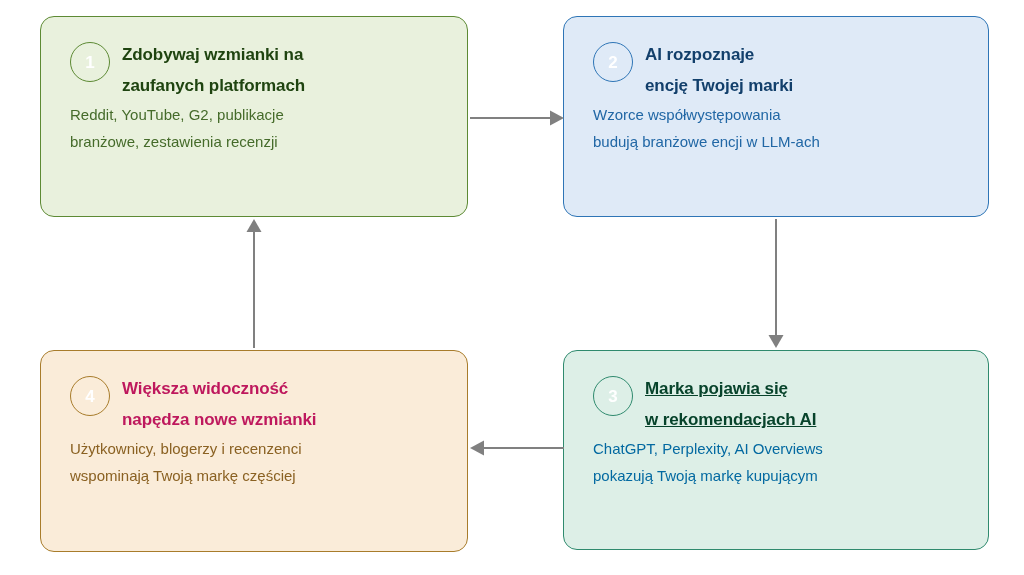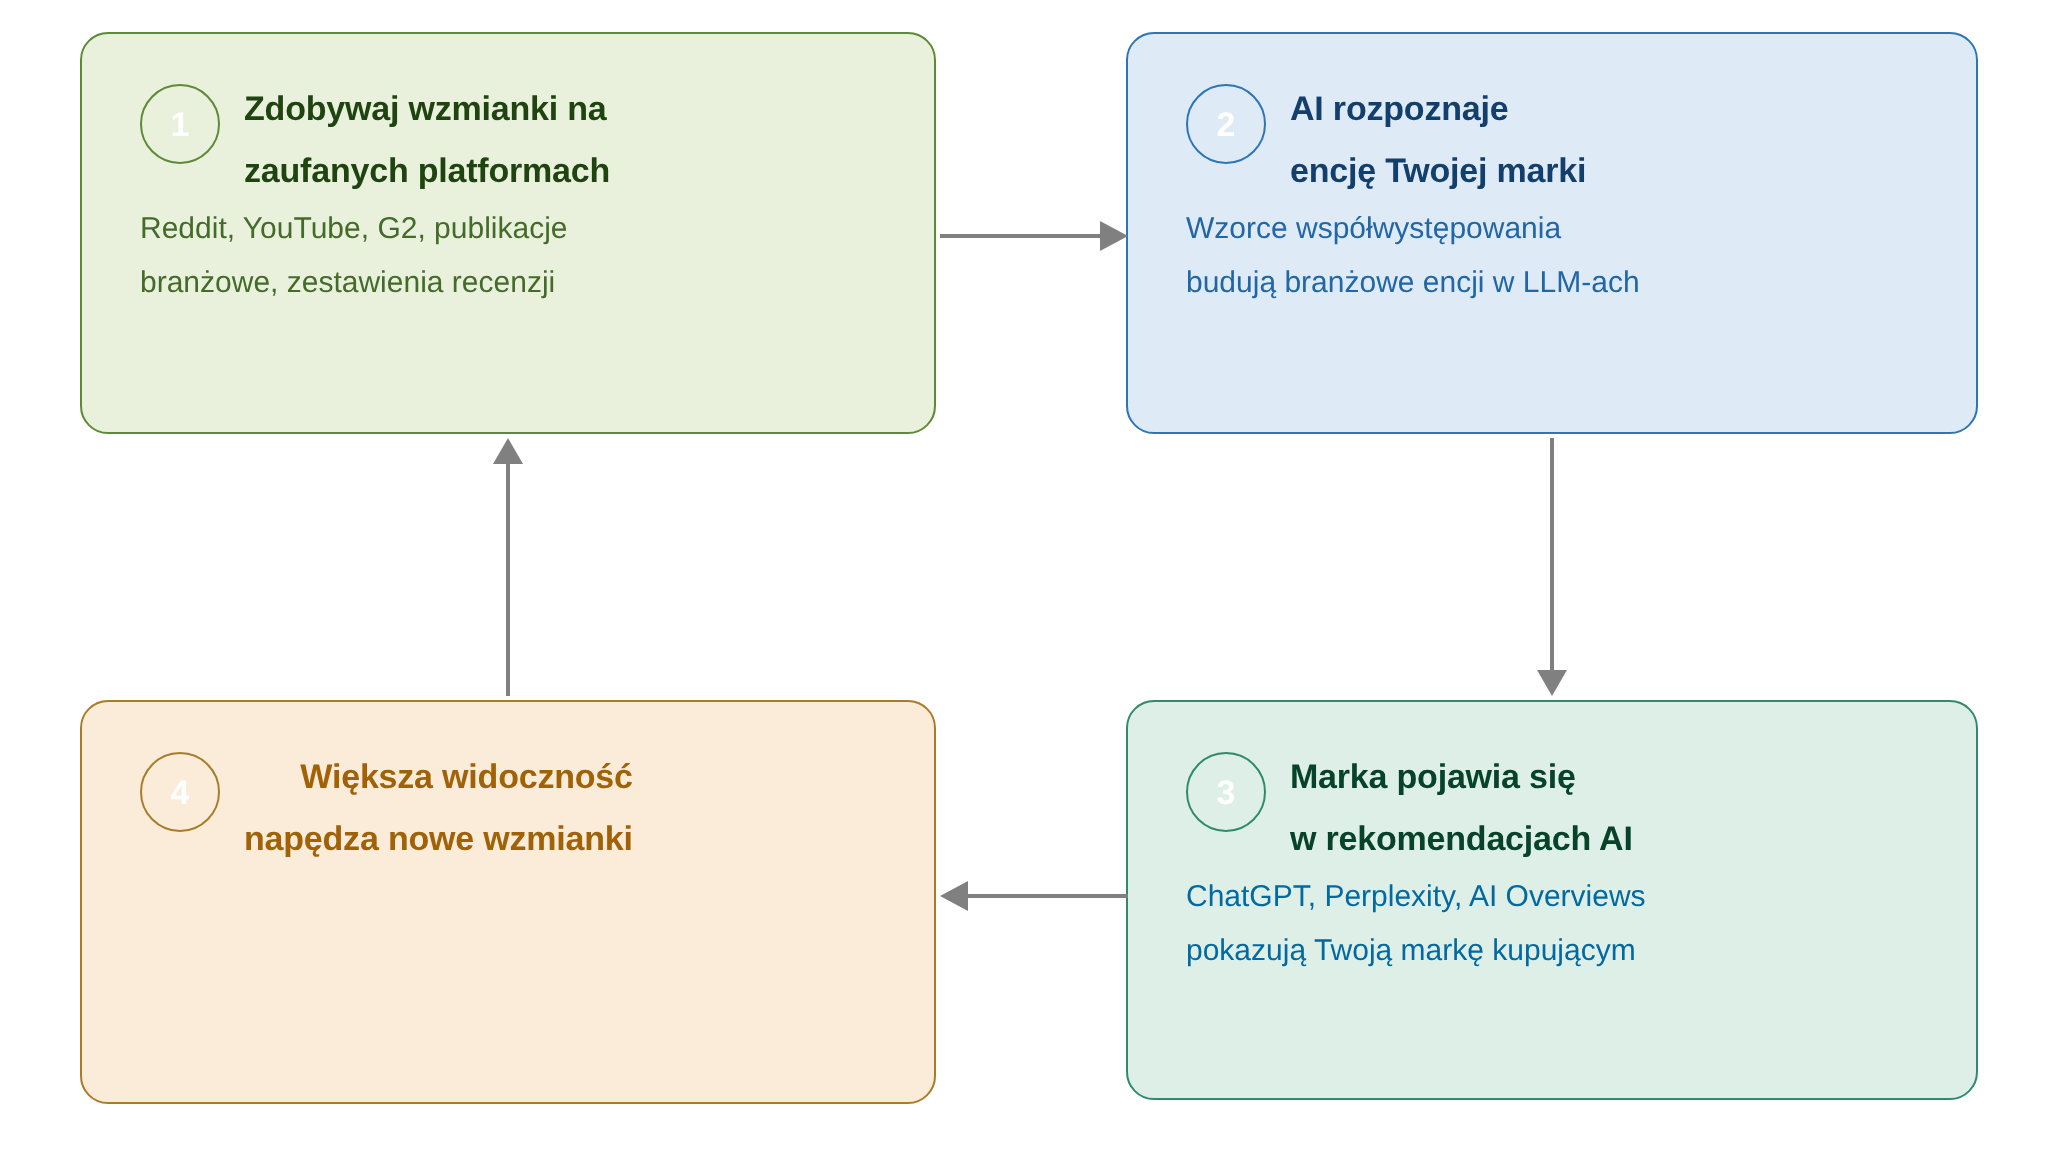--- a/index.html
+++ b/index.html
@@ -89,31 +89,31 @@
   .c2 .card-title { color: #123f6b; }
   .c2 .card-body  { color: #2167a5; }
 
   
   .c3 {
     left: 563px; top: 350px; width: 426px; height: 200px;
     background: #ddefe7;
     border-color: #2f8a6e;
   }
   .c3 .badge { color: #2f8a6e; }
-  .c3 .card-title { color: #07432b; }
+  .c3 .card-title { color: #07432b; text-decoration: underline; }
   .c3 .card-body  { color: #0369a1; }
 
   
   .c4 {
     left: 40px; top: 350px; width: 428px; height: 202px;
     background: #faecd9;
     border-color: #a87c2b;
   }
   .c4 .badge { color: #a87c2b; }
-  .c4 .card-title { color: #a16207; text-align: right; }
+  .c4 .card-title { color: #be185d; }
   .c4 .card-body  { color: #8a6122; }
 
   
   .arrow {
     position: absolute;
     overflow: visible;
   }
   .arrow line {
     stroke: #808080;
     stroke-width: 2;
@@ -174,20 +174,22 @@
 
   <div class="card c4">
     <div class="card-inner">
       <div class="card-head">
         <div class="badge">
           <span>4</span>
         </div>
         <div class="card-title">Większa widoczność
 napędza nowe wzmianki</div>
       </div>
+      <div class="card-body">Użytkownicy, blogerzy i recenzenci
+wspominają Twoją markę częściej</div>
     </div>
   </div>
 
   <svg class="arrow a-right" viewBox="0 0 94 28">
     <line x1="0" y1="14" x2="80" y2="14"></line>
     <polygon points="80,6.5 94,14 80,21.5"></polygon>
   </svg>
 
   <svg class="arrow a-down" viewBox="0 0 28 129">
     <line x1="14" y1="0" x2="14" y2="116"></line>

